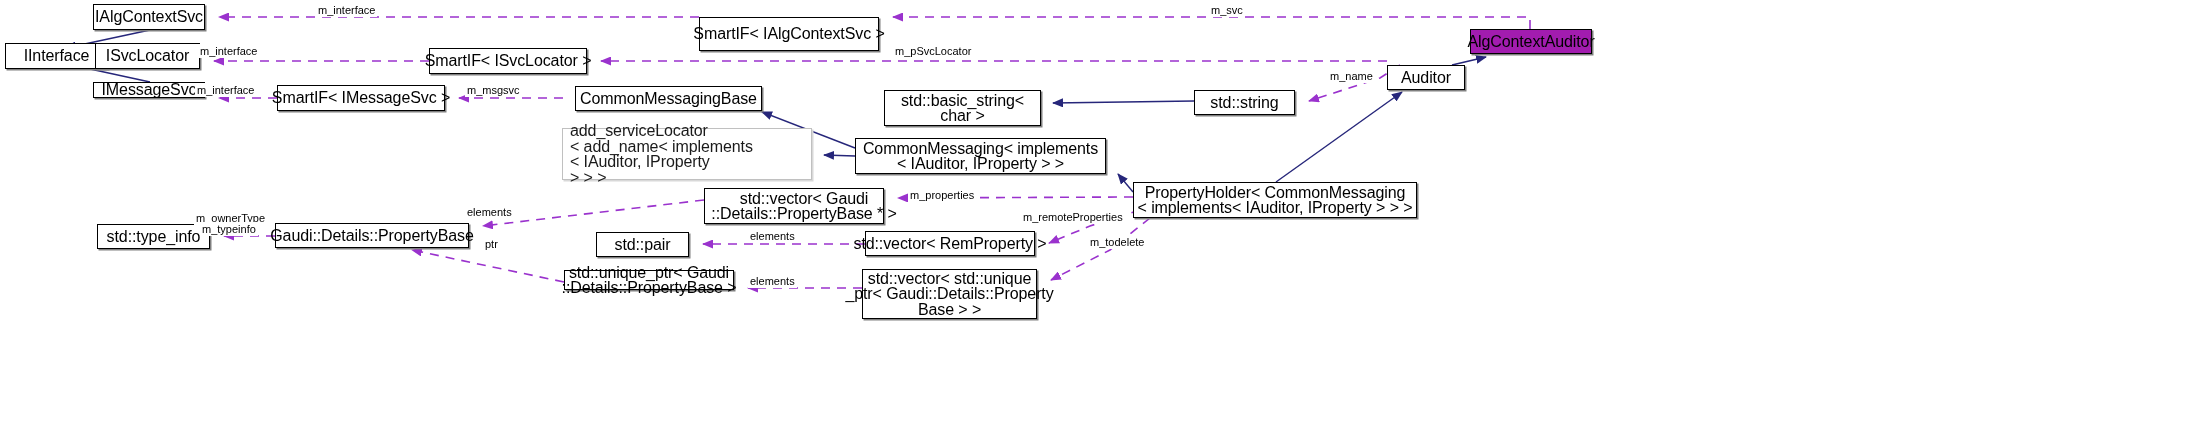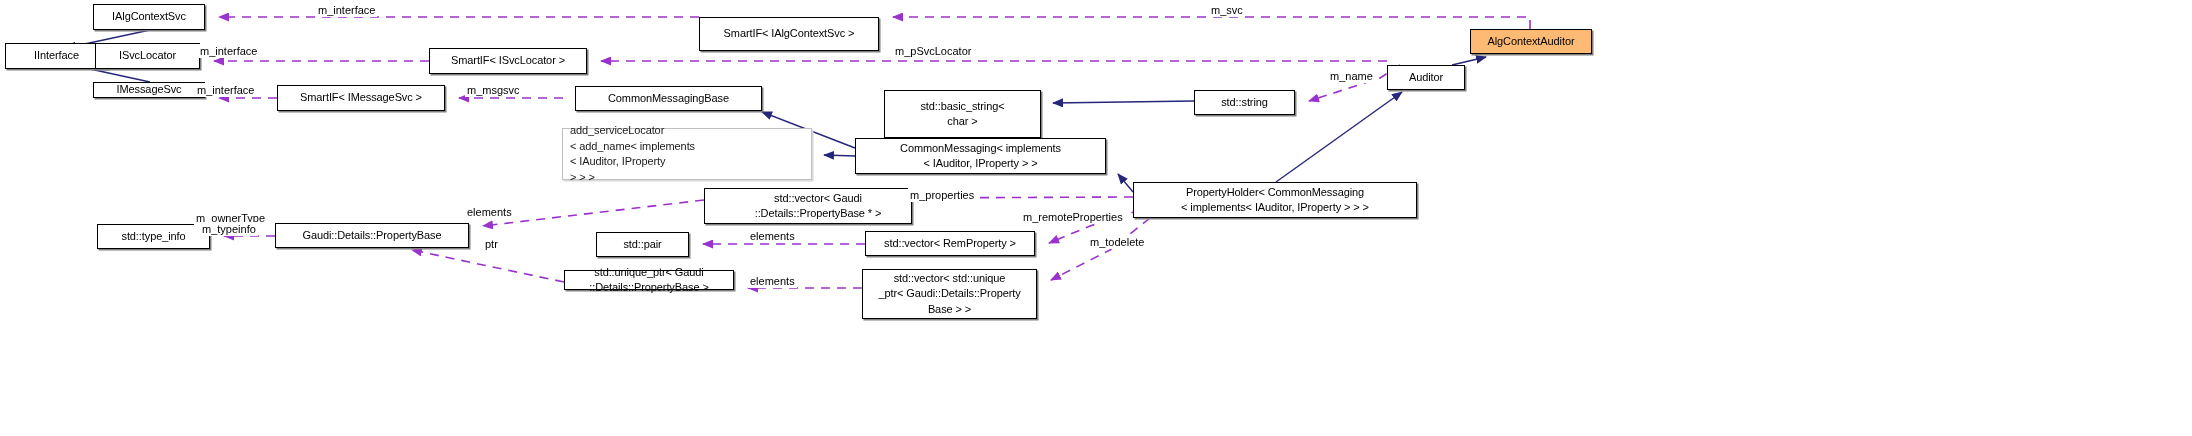--- a/index.html
+++ b/index.html
@@ -25,39 +25,39 @@
     height: 436px;
     pointer-events: none;
   }
   .node {
     position: absolute;
     box-sizing: border-box;
     display: flex;
     align-items: center;
     justify-content: center;
     text-align: center;
-    font-size: 11px;
+    font-size: 16px;
     line-height: 15.5px;
     color: #000000;
     background: #ffffff;
     white-space: pre;
     letter-spacing: -0.1px;
   }
   .node.solid {
     border: 1px solid #000000;
     box-shadow: 1.5px 1.5px 0 0 #808080;
   }
   .node.faded {
     border: 1px solid #c0c0c0;
     box-shadow: 1.5px 1.5px 0 0 #d8d8d8;
     color: #1a1a1a;
   }
   .node.highlight {
     border: 1px solid #000000;
-    background: #fdba74;
+    background: #a21caf;
     box-shadow: 1.5px 1.5px 0 0 #808080;
   }
   .node .node-label {
     display: block;
     padding: 0 4px;
   }
   .edge-label {
     position: absolute;
     font-size: 11px;
     line-height: 14px;
@@ -193,30 +193,30 @@
       <div class="node solid" style="left: 95px; top: 43px; width: 105px; height: 26px;"><span class="node-label">ISvcLocator</span></div>
       <div class="node solid" style="left: 93px; top: 82px; width: 112px; height: 16px;"><span class="node-label">IMessageSvc</span></div>
       <div class="node solid" style="left: 699px; top: 17px; width: 180px; height: 34px;"><span class="node-label">SmartIF&lt; IAlgContextSvc &gt;</span></div>
       <div class="node solid" style="left: 429px; top: 48px; width: 158px; height: 26px;"><span class="node-label">SmartIF&lt; ISvcLocator &gt;</span></div>
       <div class="node solid" style="left: 277px; top: 85px; width: 168px; height: 26px;"><span class="node-label">SmartIF&lt; IMessageSvc &gt;</span></div>
       <div class="node solid" style="left: 563px; top: 86px; width: 187px; height: 25px; margin-left: 12px;"><span class="node-label">CommonMessagingBase</span></div>
       <div class="node faded left-aligned" style="left: 562px; top: 128px; width: 250px; height: 52px;"><span class="node-label">add_serviceLocator
 &lt; add_name&lt; implements
 &lt; IAuditor, IProperty
 &gt; &gt; &gt;</span></div>
-      <div class="node solid" style="left: 884px; top: 90px; width: 157px; height: 48px;"><span class="node-label">std::basic_string&lt;
+      <div class="node solid" style="left: 884px; top: 90px; width: 157px; height: 36px;"><span class="node-label">std::basic_string&lt;
 char &gt;</span></div>
       <div class="node solid" style="left: 855px; top: 138px; width: 251px; height: 36px;"><span class="node-label">CommonMessaging&lt; implements
 &lt; IAuditor, IProperty &gt; &gt;</span></div>
       <div class="node solid" style="left: 1194px; top: 90px; width: 101px; height: 25px;"><span class="node-label">std::string</span></div>
       <div class="node solid" style="left: 1387px; top: 65px; width: 78px; height: 25px;"><span class="node-label">Auditor</span></div>
       <div class="node highlight" style="left: 1470px; top: 29px; width: 122px; height: 25px;"><span class="node-label">AlgContextAuditor</span></div>
       <div class="node solid" style="left: 1133px; top: 182px; width: 284px; height: 36px;"><span class="node-label">PropertyHolder&lt; CommonMessaging
 &lt; implements&lt; IAuditor, IProperty &gt; &gt; &gt;</span></div>
-      <div class="node solid" style="left: 704px; top: 188px; width: 208px; height: 36px; padding-left: 20px;"><span class="node-label">std::vector&lt; Gaudi
+      <div class="node solid" style="left: 704px; top: 188px; width: 180px; height: 36px; padding-left: 20px;"><span class="node-label">std::vector&lt; Gaudi
 ::Details::PropertyBase * &gt;</span></div>
       <div class="node solid" style="left: 97px; top: 224px; width: 113px; height: 25px;"><span class="node-label">std::type_info</span></div>
       <div class="node solid" style="left: 275px; top: 223px; width: 194px; height: 25px;"><span class="node-label">Gaudi::Details::PropertyBase</span></div>
       <div class="node solid" style="left: 596px; top: 232px; width: 93px; height: 25px;"><span class="node-label">std::pair</span></div>
       <div class="node solid" style="left: 865px; top: 231px; width: 170px; height: 25px;"><span class="node-label">std::vector&lt; RemProperty &gt;</span></div>
       <div class="node solid" style="left: 564px; top: 270px; width: 170px; height: 20px;"><span class="node-label">std::unique_ptr&lt; Gaudi
 ::Details::PropertyBase &gt;</span></div>
       <div class="node solid" style="left: 862px; top: 269px; width: 175px; height: 50px;"><span class="node-label">std::vector&lt; std::unique
 _ptr&lt; Gaudi::Details::Property
 Base &gt; &gt;</span></div>

